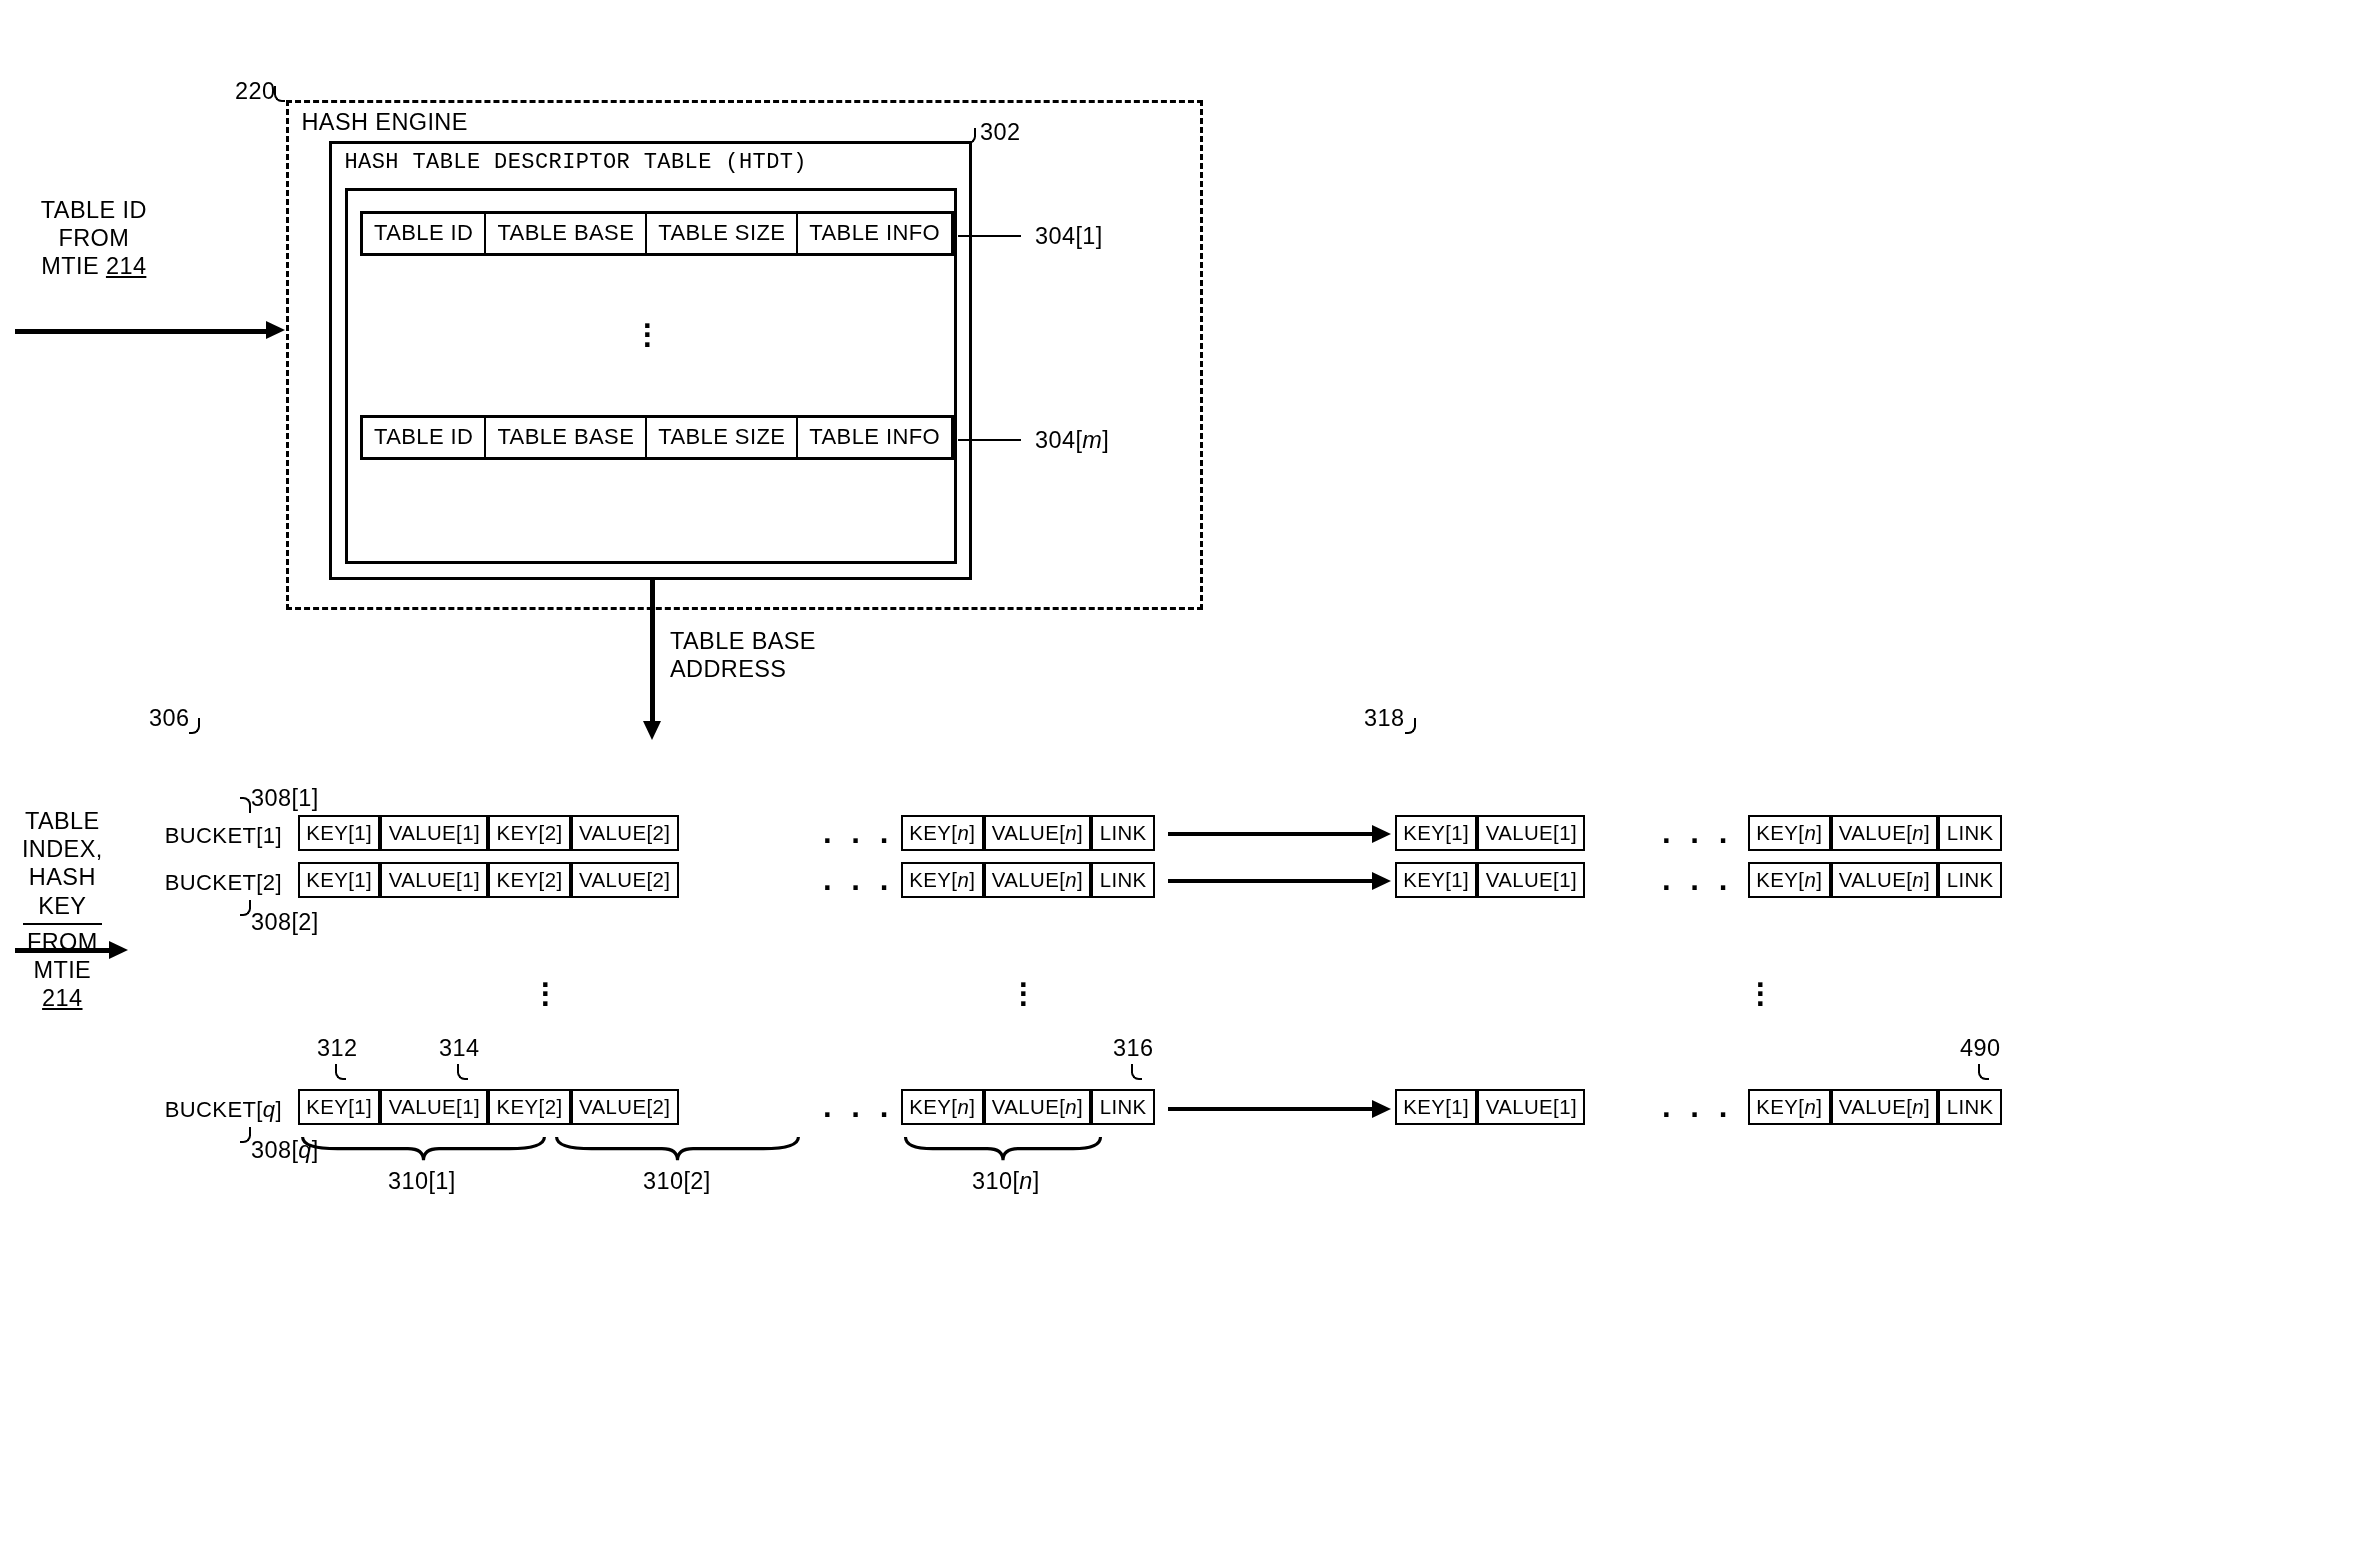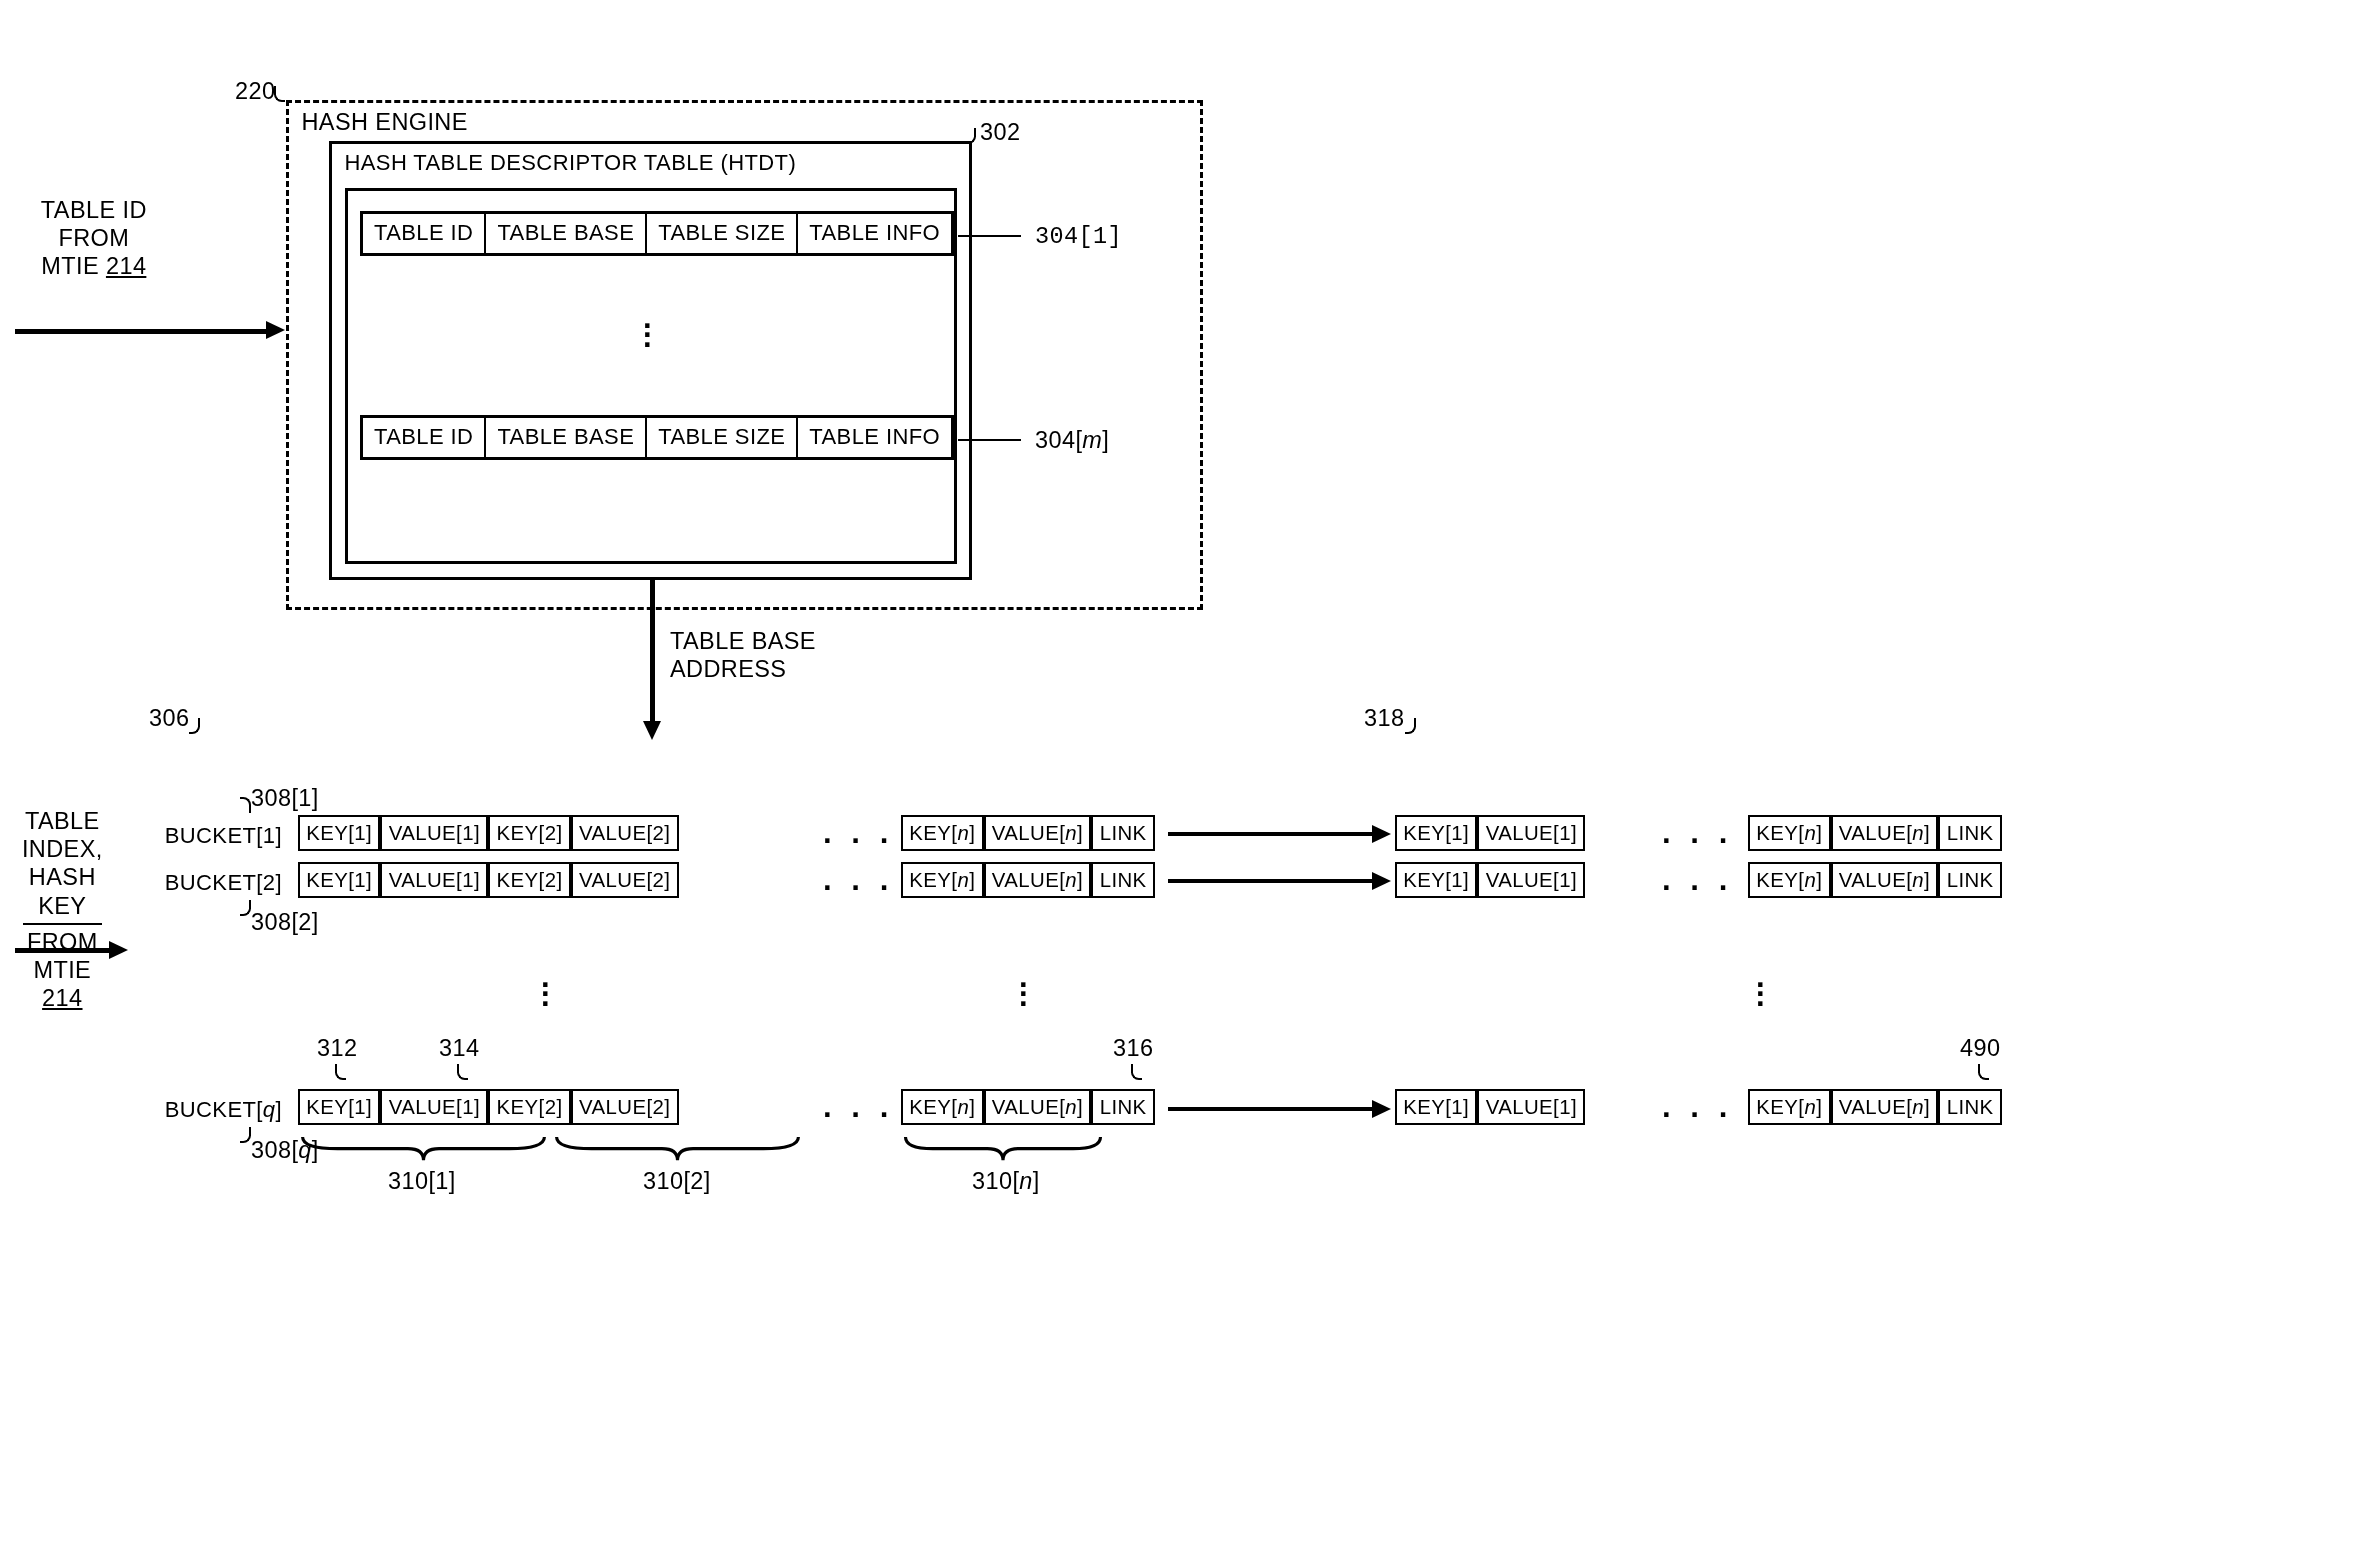--- a/index.html
+++ b/index.html
@@ -43,35 +43,35 @@
 
   <div class="ref" style="left:204px; top:47px;">220</div>
   <div class="hook" style="left:243px; top:55px;"></div>
   <div class="dashed-box" style="left:255px; top:69px; width:917px; height:510px;">
     <div class="box-title">HASH ENGINE</div>
   </div>
 
   <div class="hook-r" style="left:934px; top:97px;"></div>
   <div class="ref" style="left:949px; top:88px;">302</div>
   <div class="solid-box" style="left:298px; top:110px; width:643px; height:439px;">
-    <div class="box-title" style="font-size:22px;">HASH TABLE DESCRIPTOR TABLE (HTDT)</div>
+    <div class="box-title" style="font-size:22px;font-family:Liberation Mono, monospace;">HASH TABLE DESCRIPTOR TABLE (HTDT)</div>
   </div>
 
   <div class="solid-box" style="left:314px; top:157px; width:612px; height:376px; border-width:3.1px;"></div>
 
   <div style="position:absolute; left:329px; top:180px;">
     <div class="field-row">
       <div class="field">TABLE ID</div>
       <div class="field">TABLE BASE</div>
       <div class="field">TABLE SIZE</div>
       <div class="field">TABLE INFO</div>
     </div>
   </div>
   <div class="leadline" style="left:927px; top:204px; width:63px;"></div>
-  <div class="ref" style="left:1004px; top:192px;font-family:Liberation Mono, monospace;">304[1]</div>
+  <div class="ref" style="left:1004px; top:192px;">304[1]</div>
 
   <div class="vdots" style="position:absolute; left:612px; top:282px;">.<br>.<br>.</div>
 
   <div style="position:absolute; left:329px; top:384px;">
     <div class="field-row">
       <div class="field">TABLE ID</div>
       <div class="field">TABLE BASE</div>
       <div class="field">TABLE SIZE</div>
       <div class="field">TABLE INFO</div>
     </div>

